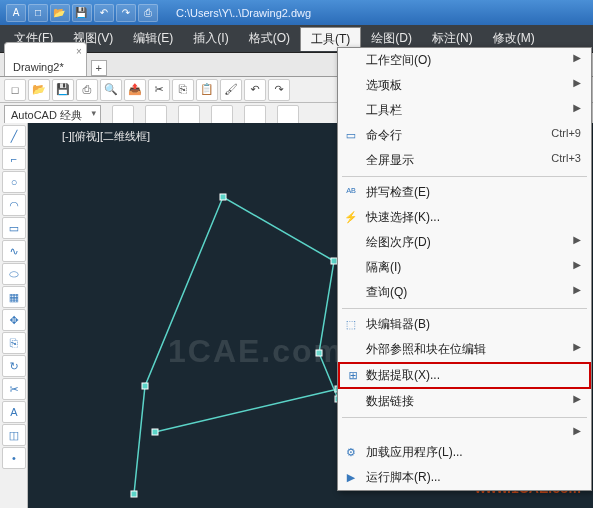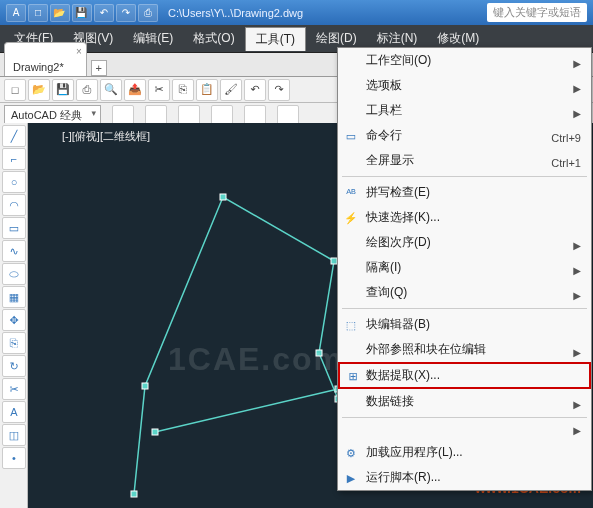--- a/index.html
+++ b/index.html
@@ -1,21 +1,21 @@
 <!DOCTYPE html>
 <html><head>
 <meta charset="utf-8">
 <style>
 * { margin: 0; padding: 0; box-sizing: border-box; font-family: "Microsoft YaHei", Arial, sans-serif; }
 body { width: 593px; height: 508px; background: #1e2a33; overflow: hidden; position: relative; }
 
 .titlebar { height: 25px; background: linear-gradient(#4a8fd6, #2b6cb8); display: flex; align-items: center; padding: 0 6px; color: #fff; font-size: 11px; }
 .titlebar .qat { display: flex; gap: 2px; flex: 1; align-items: center; }
 .titlebar .qat .qbtn { width: 20px; height: 18px; background: rgba(255,255,255,0.15); border: 1px solid rgba(255,255,255,0.25); border-radius: 2px; display: flex; align-items: center; justify-content: center; font-size: 10px; }
-.titlebar .path { color: #e8f0ff; font-size: 11px; margin-left: 8px; }
+.titlebar .path { color: #e8f0ff; font-size: 11px; margin-left: 16px; }
 .titlebar .search { background: #fff; color: #888; font-size: 11px; padding: 2px 6px; border-radius: 2px; margin-left: 6px; width: 100px; }
 
 .menubar { height: 28px; background: #3a3f44; display: flex; align-items: center; padding: 0 4px; border-bottom: 1px solid #222; }
 .menubar .mitem { color: #e8e8e8; font-size: 12px; padding: 3px 10px; cursor: pointer; }
 .menubar .mitem.active { background: #f5f5f5; color: #222; border: 1px solid #888; border-bottom: none; }
 
 .tabrow { height: 24px; background: #e8e8e8; display: flex; align-items: flex-end; padding: 0 4px; border-bottom: 1px solid #999; }
 .tabrow .tab { background: #fff; border: 1px solid #aaa; border-bottom: none; border-radius: 4px 4px 0 0; padding: 18px 22px 3px 8px; font-size: 11px; color: #333; position: relative; }
 .tabrow .tab .x { position: absolute; right: 4px; top: 3px; font-size: 10px; color: #888; }
 .tabrow .plus { width: 16px; height: 16px; border: 1px solid #aaa; background: #fff; margin-left: 4px; display: flex; align-items: center; justify-content: center; font-size: 11px; color: #555; }
@@ -29,54 +29,54 @@
 .workspacerow .wbtn { width: 22px; height: 22px; border: 1px solid #ccc; background: #fff; border-radius: 2px; }
 
 .main { position: absolute; top: 123px; left: 0; right: 0; bottom: 0; display: flex; }
 .lefttools { width: 28px; background: #f0f0f0; border-right: 1px solid #bbb; display: flex; flex-direction: column; gap: 1px; padding: 2px; }
 .lefttools .lbtn { width: 24px; height: 22px; border: 1px solid #ccc; background: #fff; border-radius: 2px; display: flex; align-items: center; justify-content: center; font-size: 11px; color: #3a7abd; }
 
 .canvas { flex: 1; background: #1a2832; position: relative; }
 .canvas .vlabel { position: absolute; top: 6px; left: 10px; color: #e8e8e8; font-size: 11px; margin-left: 24px; }
 .canvas svg { position: absolute; top: 0; left: 0; }
 
-.watermark { position: absolute; color: rgba(255,255,255,0.12); font-size: 32px; font-weight: bold; top: 218px; left: 140px; letter-spacing: 2px; }
+.watermark { position: absolute; color: rgba(255,255,255,0.12); font-size: 32px; font-weight: bold; top: 210px; left: 140px; letter-spacing: 2px; }
 .overlay1 { position: absolute; bottom: 12px; right: 12px; color: #c94a1a; font-size: 14px; font-weight: bold; }
 .overlay2 { position: absolute; bottom: 30px; right: 40px; color: #4a8fd6; font-size: 16px; font-weight: bold; text-shadow: 1px 1px #fff; }
 .overlay3 { position: absolute; bottom: 14px; right: 130px; color: #666; font-size: 12px; }
 
 .dropmenu { position: absolute; top: 47px; left: 337px; width: 255px; background: #f8f8f8; border: 1px solid #888; box-shadow: 2px 2px 6px rgba(0,0,0,0.4); z-index: 100; }
-.dropmenu .dmitem { display: flex; align-items: flex-end; padding: 4px 10px 4px 28px; font-size: 12px; color: #222; position: relative; cursor: pointer; }
+.dropmenu .dmitem { display: flex; align-items: flex-start; padding: 4px 10px 4px 28px; font-size: 12px; color: #222; position: relative; cursor: pointer; }
 .dropmenu .dmitem .icon { position: absolute; left: 5px; width: 16px; height: 16px; display: flex; align-items: center; justify-content: center; font-size: 11px; color: #3a7abd; }
 .dropmenu .dmitem .arrow { margin-left: auto; font-size: 10px; color: #555; }
 .dropmenu .dmitem .shortcut { margin-left: auto; font-size: 11px; color: #444; }
 .dropmenu .sep { height: 1px; background: #ccc; margin: 3px 4px; }
 .dropmenu .dmitem.highlight { border: 2px solid #c00; padding: 3px 8px 3px 26px; }
 </style>
 </head>
 <body>
 
 <div class="titlebar">
   <div class="qat">
     <div class="qbtn">A</div>
     <div class="qbtn">□</div>
     <div class="qbtn">📂</div>
     <div class="qbtn">💾</div>
     <div class="qbtn">↶</div>
     <div class="qbtn">↷</div>
     <div class="qbtn">⎙</div>
     <span class="path">C:\Users\Y\..\Drawing2.dwg</span>
   </div>
-  <div class="search">键入关键字或短语</div>
 </div>
 
 <div class="menubar" id="menubar">
     <div class="mitem">文件(F)</div>
     <div class="mitem">视图(V)</div>
     <div class="mitem">编辑(E)</div>
+    <div class="mitem">插入(I)</div>
     <div class="mitem">格式(O)</div>
     <div class="mitem active">工具(T)</div>
     <div class="mitem">绘图(D)</div>
     <div class="mitem">标注(N)</div>
     <div class="mitem">修改(M)</div>
   </div>
 
 <div class="tabrow">
   <div class="tab">
     <span>Drawing2*</span>
@@ -159,21 +159,21 @@
       <span>工具栏</span>
       <span class="arrow">▶</span>
     </div>
     <div class="dmitem">
       <span class="icon">▭</span>
       <span>命令行</span>
       <span class="shortcut">Ctrl+9</span>
     </div>
     <div class="dmitem">
       <span>全屏显示</span>
-      <span class="shortcut">Ctrl+1</span>
+      <span class="shortcut">Ctrl+3</span>
     </div>
     <div class="sep"></div>
     <div class="dmitem">
       <span class="icon">ᴬᴮ</span>
       <span>拼写检查(E)</span>
     </div>
     <div class="dmitem">
       <span class="icon">⚡</span>
       <span>快速选择(K)...</span>
     </div>

